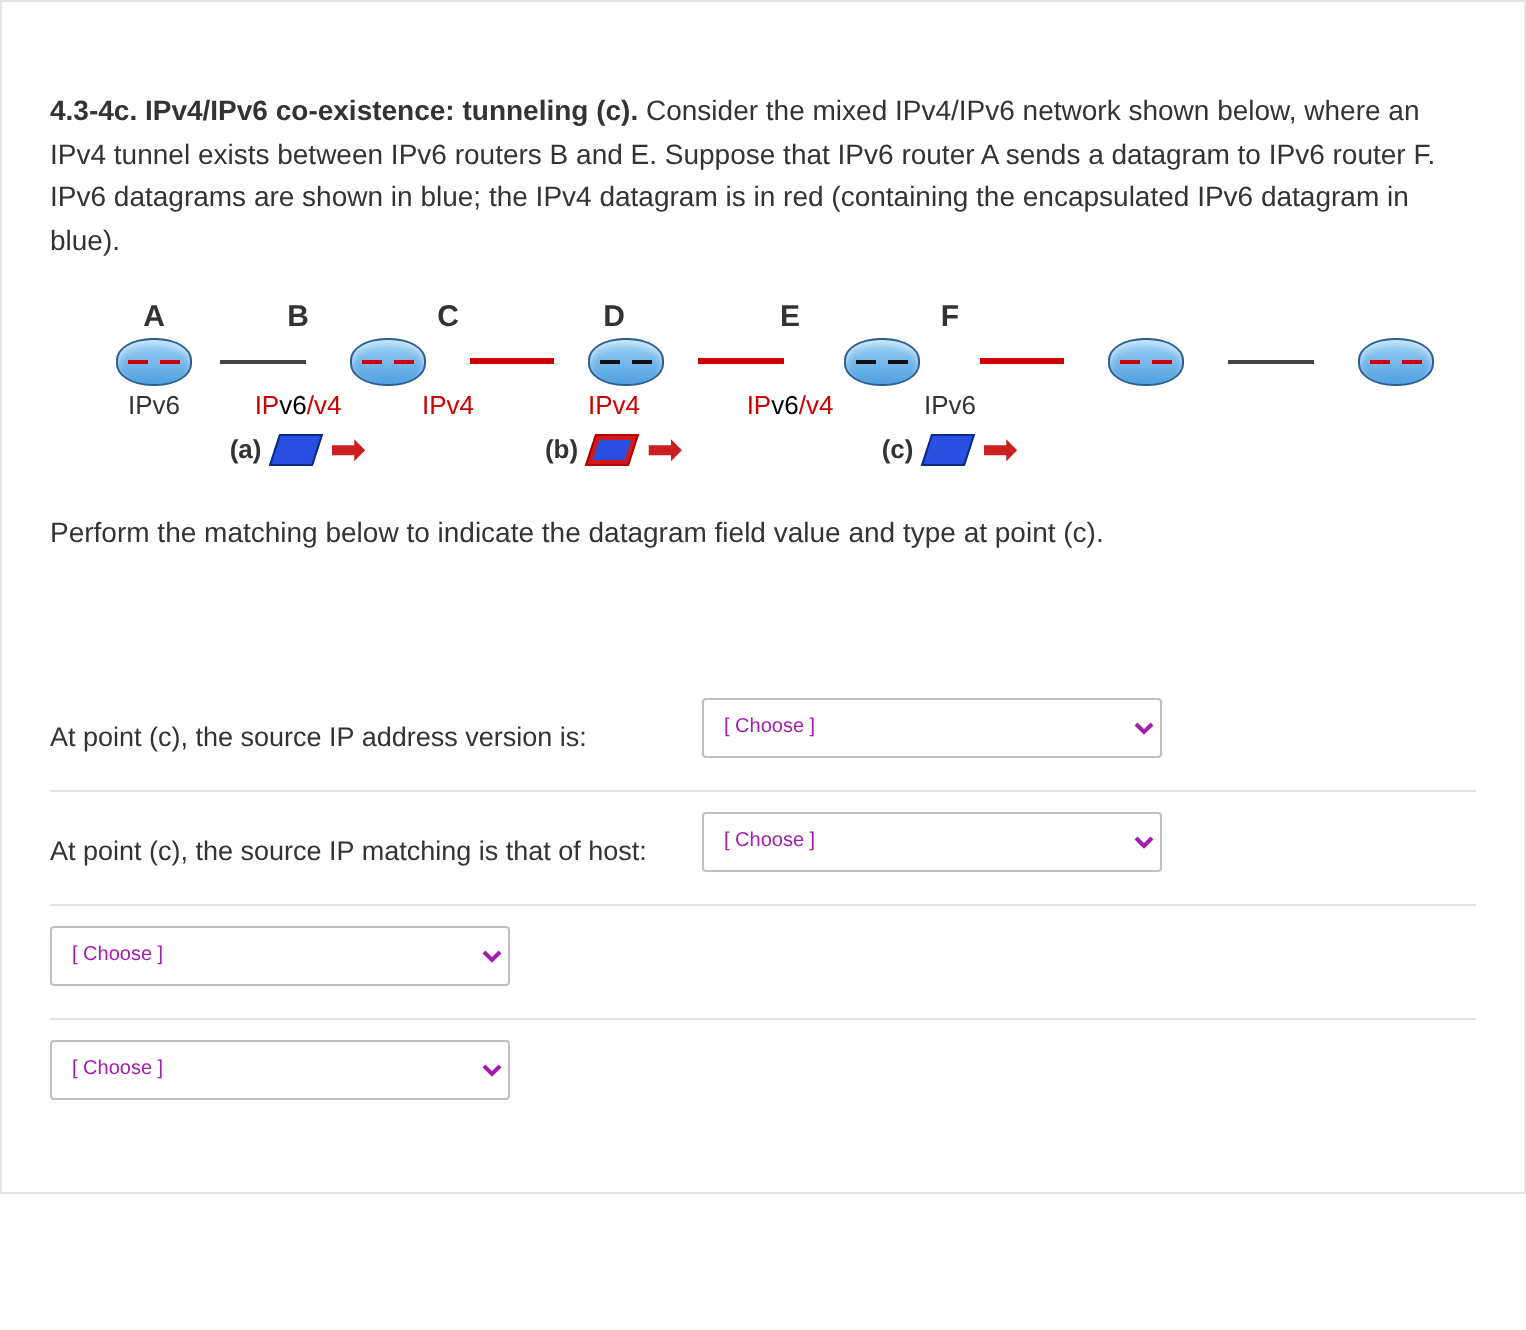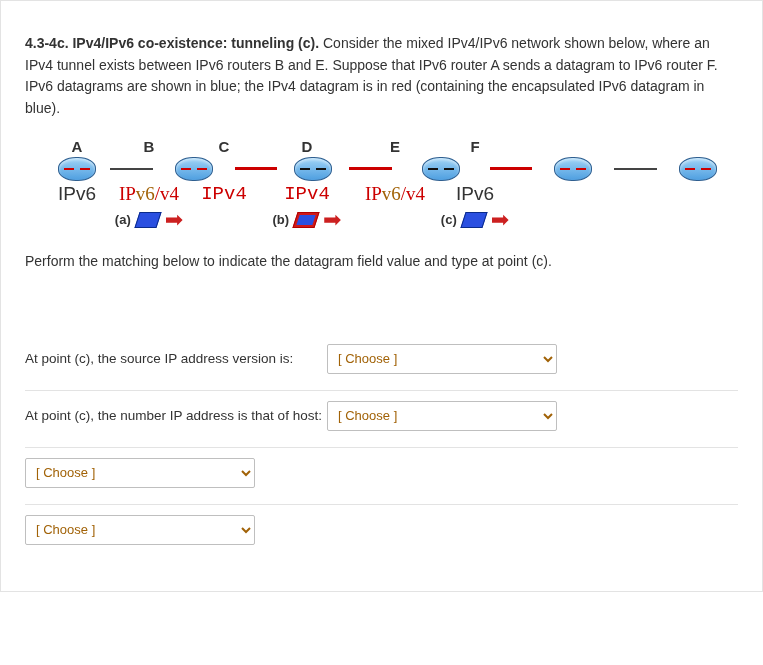--- a/index.html
+++ b/index.html
@@ -6,21 +6,21 @@
     margin: 0;
     padding: 0;
     font-family: Arial, Helvetica, sans-serif;
     font-size: 14px;
     color: #333;
     background: #fff;
   }
   .page {
     box-sizing: border-box;
     width: 763px;
-    padding: 18px 24px 24px 24px;
+    padding: 30px 24px 24px 24px;
     border: 1px solid #e3e3e3;
   }
   .intro {
     line-height: 1.55;
     margin-bottom: 18px;
   }
   .intro .title-strong {
     font-weight: bold;
   }
   .diagram-wrap {
@@ -75,25 +75,25 @@
     background: #111;
   }
   .link {
     flex: 1 1 auto;
     height: 2px;
     background: #444;
     margin: 0 1px;
   }
   .link.red { background: #cc0000; height: 3px; }
   .sub-label {
-    font-size: 19px;
-  }
-  .sub-label.red { color: #cc0000; font-family: Liberation Mono, monospace; }
-  .sub-label.redish { color: #cc0000; font-family: Liberation Serif, serif; }
-  .sub-label .blue { color: #a16207; }
+    font-size: 13px;
+  }
+  .sub-label.red { color: #cc0000; }
+  .sub-label.redish { color: #cc0000; }
+  .sub-label .blue { color: #000000; }
   .arrow-row { margin-top: 4px; }
   .packet {
     display: inline-flex;
     align-items: center;
     gap: 6px;
   }
   .packet .tag { font-weight: bold; font-size: 13px; }
   .packet .box {
     width: 20px;
     height: 14px;
@@ -116,41 +116,41 @@
     color: #cc2020;
     font-size: 22px;
     line-height: 1;
   }
   .prompt-line {
     margin: 10px 0 62px 0;
     line-height: 1.5;
   }
   .qrow {
     display: flex;
-    align-items: center;
-    gap: 2px;
+    align-items: flex-end;
+    gap: 26px;
     padding-top: 10px;
     margin-bottom: 22px;
   }
   .qrow .qtext {
     width: 300px;
     line-height: 1.45;
     font-size: 13.5px;
   }
   .qrow .qselect {
     width: 230px;
   }
   select.choose {
     width: 100%;
     height: 30px;
     border: 1px solid #bfbfbf;
     border-radius: 2px;
     background: #fff;
-    font-size: 13px;
-    color: #a16207;
+    font-size: 10px;
+    color: #a21caf;
     padding: 0 6px;
   }
   .hr {
     border-top: 1px solid #e3e3e3;
     margin-top: -6px;
   }
 </style>
 </head>
 <body>
 
@@ -248,21 +248,21 @@
     <div class="qtext">At point (c), the source IP address version is:</div>
     <div class="qselect">
       <select class="choose">
         <option>[ Choose ]</option>
       </select>
     </div>
   </div>
   <div class="hr"></div>
 
   <div class="qrow">
-    <div class="qtext">At point (c), the number IP address is that of host:</div>
+    <div class="qtext">At point (c), the source IP matching is that of host:</div>
     <div class="qselect">
       <select class="choose">
         <option>[ Choose ]</option>
       </select>
     </div>
   </div>
   <div class="hr"></div>
 
   <div class="qrow">
     <div class="qselect">

